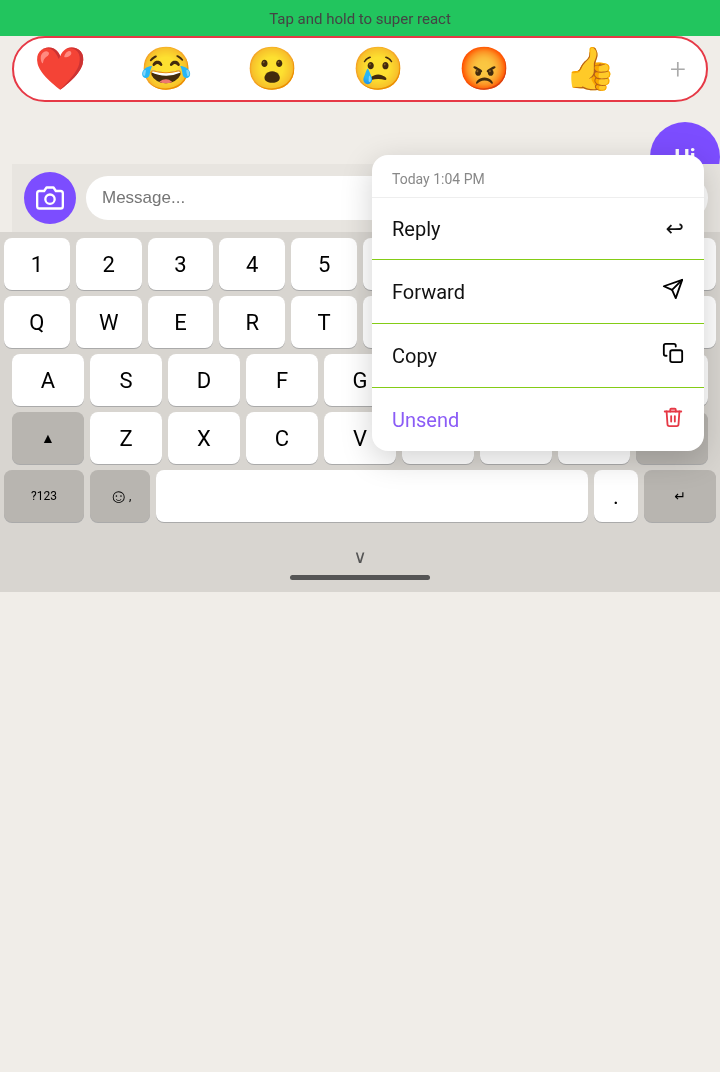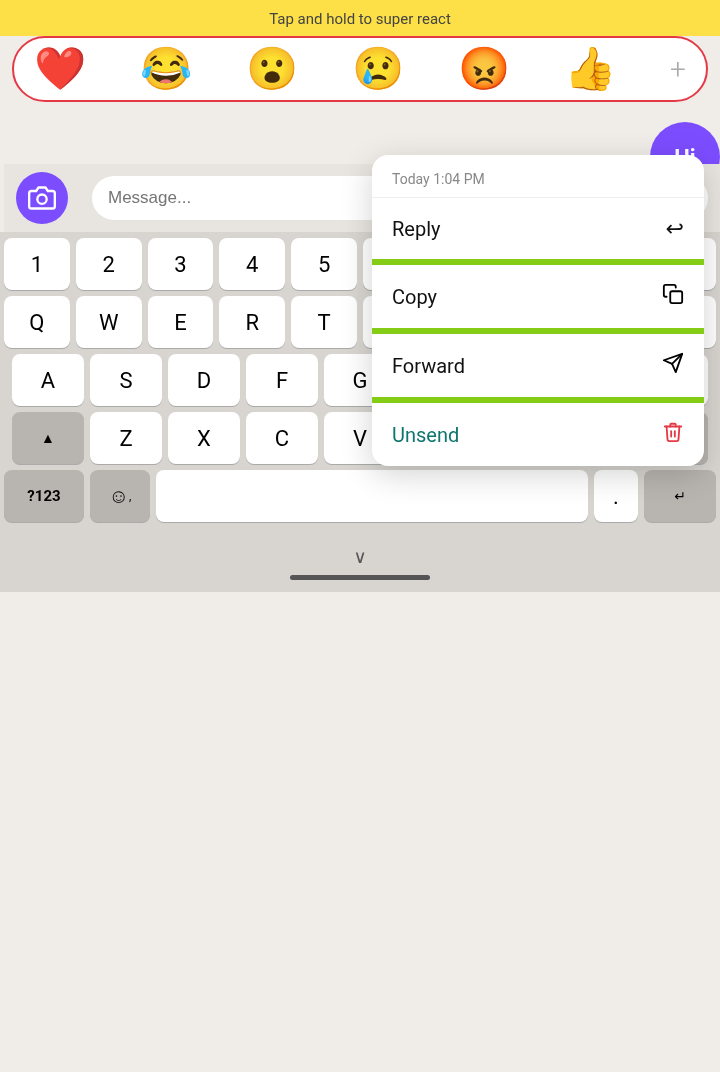--- a/index.html
+++ b/index.html
@@ -11,21 +11,21 @@
       font-family: 'Roboto', Arial, sans-serif;
       position: relative;
     }
 
     
     .top-hint {
       text-align: center;
       padding: 10px 0 8px;
       font-size: 15px;
       color: #444;
-      background: #fde047;
+      background: #22c55e;
     }
 
     
     .emoji-bar-wrapper {
       margin: 0 12px 10px;
       background: white;
       border-radius: 50px;
       border: 2.5px solid #e63946;
       padding: 10px 20px;
       display: flex;
@@ -67,24 +67,24 @@
       font-size: 22px;
       font-weight: bold;
     }
 
     
     .message-input-row {
       display: flex;
       align-items: center;
       background: #e8e5e0;
       padding: 8px 12px;
-      gap: 24px;
+      gap: 10px;
       position: absolute;
       bottom: 0;
-      left: 4px;
+      left: 12px;
       right: 0;
     }
     .camera-btn {
       width: 52px;
       height: 52px;
       background: #7c4dff;
       border-radius: 50%;
       display: flex;
       align-items: center;
       justify-content: center;
@@ -208,27 +208,27 @@
       border-bottom: 1px solid #eee;
     }
     .context-menu-item {
       display: flex;
       align-items: center;
       justify-content: space-between;
       padding: 18px 20px;
       font-size: 20px;
       color: #111;
       cursor: pointer;
-      border-bottom: 6px solid #84cc16;
+      border-bottom: 1px solid #84cc16;
     }
     .context-menu-item:last-child {
       border-bottom: none;
     }
     .context-menu-item.danger {
-      color: #0f766e;
+      color: #8b5cf6;
       align-items: center;
     }
     .menu-icon {
       font-size: 22px;
       color: #111;
     }
     .menu-icon.danger {
       color: #e63946;
     }
   </style>
@@ -267,35 +267,35 @@
 
 <div class="context-menu">
   <div class="context-menu-header">Today 1:04 PM</div>
 
   <div class="context-menu-item">
     <span>Reply</span>
     <span class="menu-icon">↩</span>
   </div>
 
   <div class="context-menu-item">
+    <span>Forward</span>
+    <span class="menu-icon">
+      <svg width="22" height="22" viewBox="0 0 24 24" fill="none" stroke="black" stroke-width="2" stroke-linecap="round" stroke-linejoin="round">
+        <line x1="22" y1="2" x2="11" y2="13"></line>
+        <polygon points="22 2 15 22 11 13 2 9 22 2"></polygon>
+      </svg>
+    </span>
+  </div>
+
+  <div class="context-menu-item">
     <span>Copy</span>
     <span class="menu-icon">
       <svg width="22" height="22" viewBox="0 0 24 24" fill="none" stroke="black" stroke-width="2" stroke-linecap="round" stroke-linejoin="round">
         <rect x="9" y="9" width="13" height="13" rx="2" ry="2"></rect>
         <path d="M5 15H4a2 2 0 0 1-2-2V4a2 2 0 0 1 2-2h9a2 2 0 0 1 2 2v1"></path>
-      </svg>
-    </span>
-  </div>
-
-  <div class="context-menu-item">
-    <span>Forward</span>
-    <span class="menu-icon">
-      <svg width="22" height="22" viewBox="0 0 24 24" fill="none" stroke="black" stroke-width="2" stroke-linecap="round" stroke-linejoin="round">
-        <line x1="22" y1="2" x2="11" y2="13"></line>
-        <polygon points="22 2 15 22 11 13 2 9 22 2"></polygon>
       </svg>
     </span>
   </div>
 
 
   <div class="context-menu-item danger">
     <span>Unsend</span>
     <span class="menu-icon danger">
       <svg width="22" height="22" viewBox="0 0 24 24" fill="none" stroke="#e63946" stroke-width="2" stroke-linecap="round" stroke-linejoin="round">
         <polyline points="3 6 5 6 21 6"></polyline>
@@ -354,21 +354,21 @@
     <div class="key">X</div>
     <div class="key">C</div>
     <div class="key">V</div>
     <div class="key">B</div>
     <div class="key">N</div>
     <div class="key">M</div>
     <div class="key special backspace-key">⌫</div>
   </div>
 
   <div class="key-row">
-    <div class="key special number-key" style="min-width:80px;max-width:80px;font-size:15px;font-weight:bold;">?123</div>
+    <div class="key special number-key" style="min-width:80px;max-width:80px;font-size:12px;">?123</div>
     <div class="key special emoji-key" style="min-width:60px;max-width:60px;">☺<br><span style="font-size:12px;">,</span></div>
     <div class="key spacebar"></div>
     <div class="key dot-key" style="min-width:44px;max-width:44px;">.</div>
     <div class="key special enter-key" style="min-width:72px;max-width:72px;">↵</div>
   </div>
 </div>
 
 <div class="bottom-bar">
   <span class="chevron-down">∨</span>
 </div>

